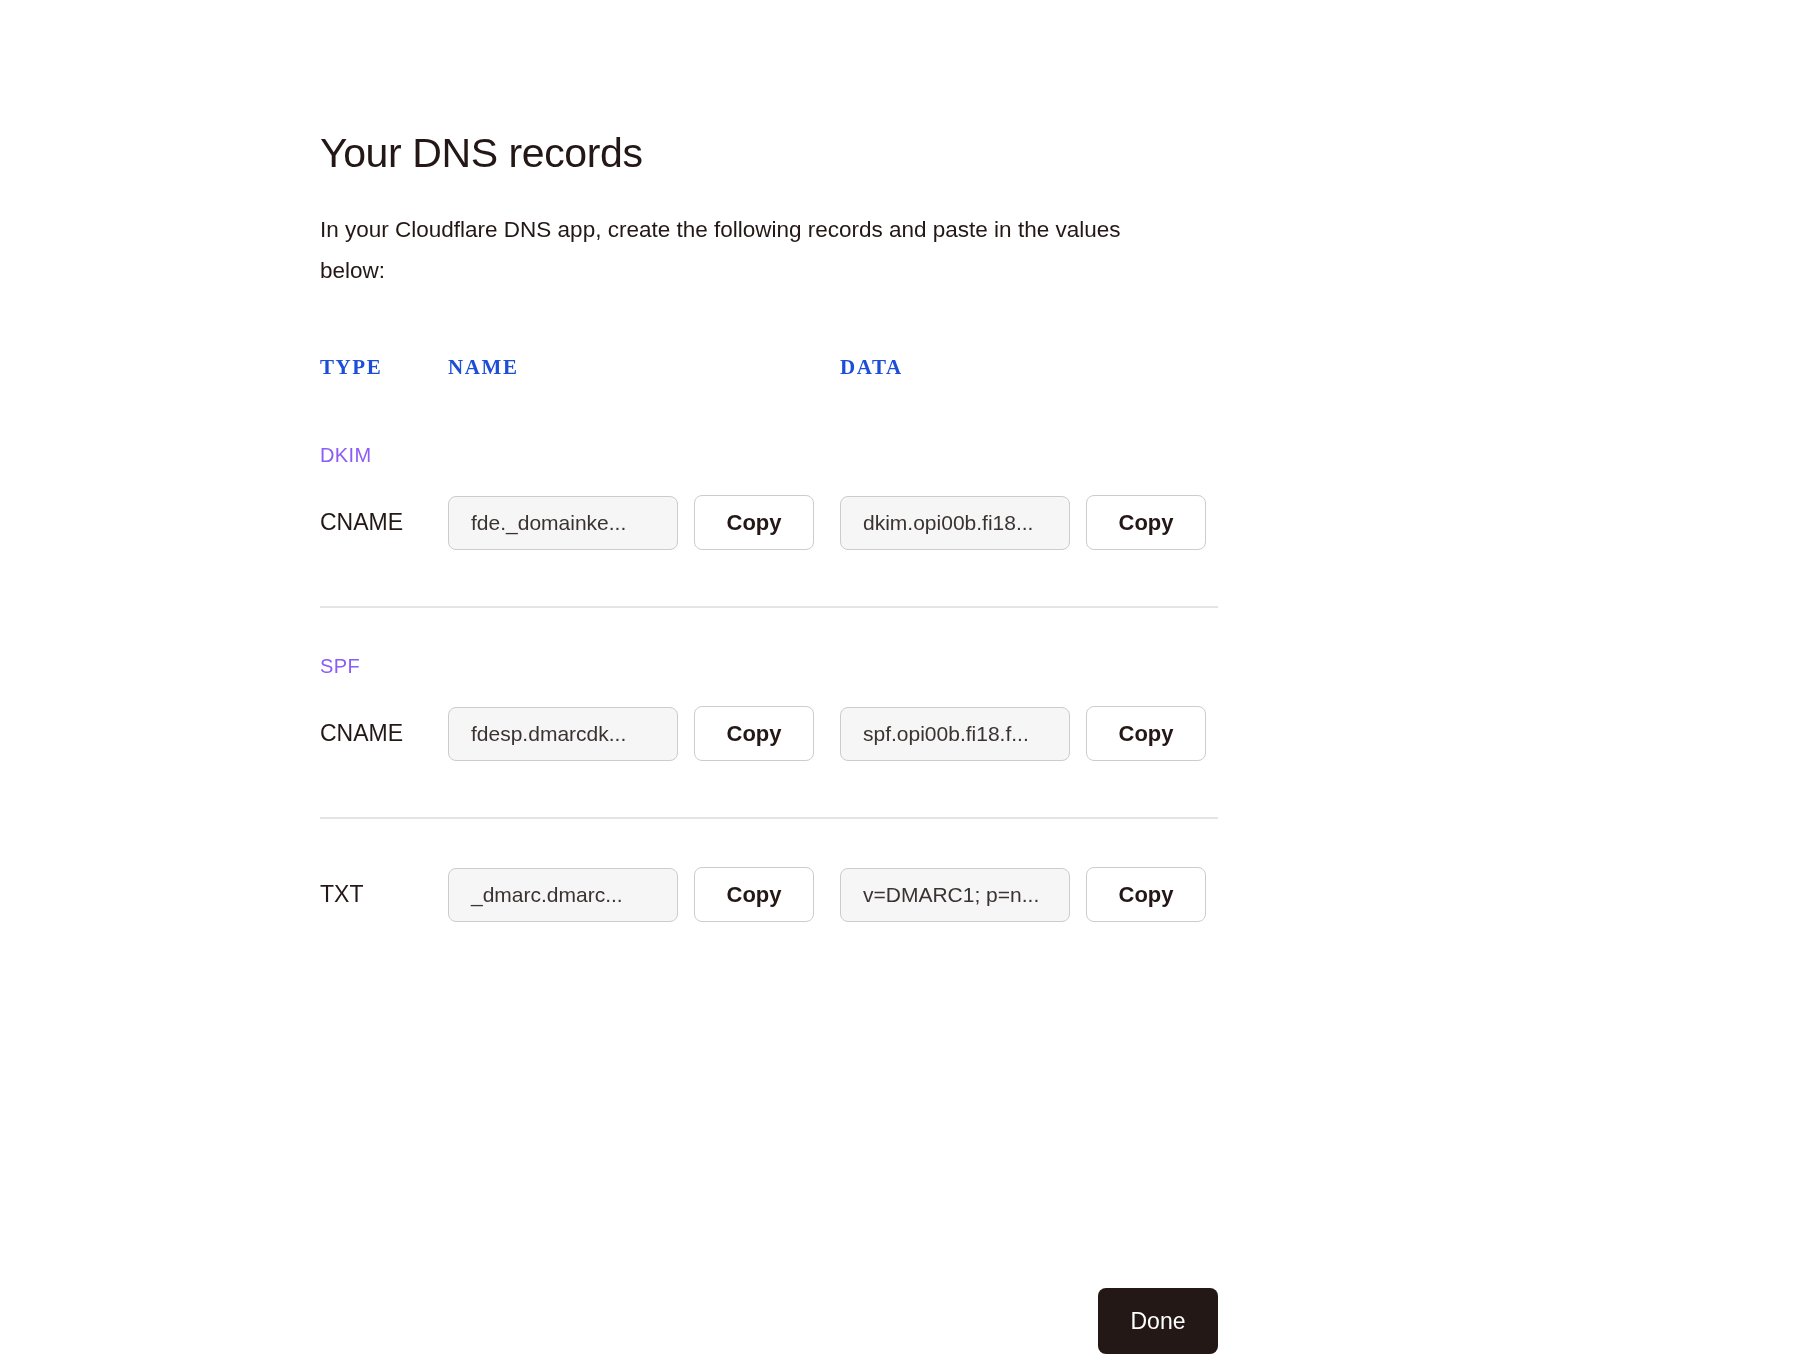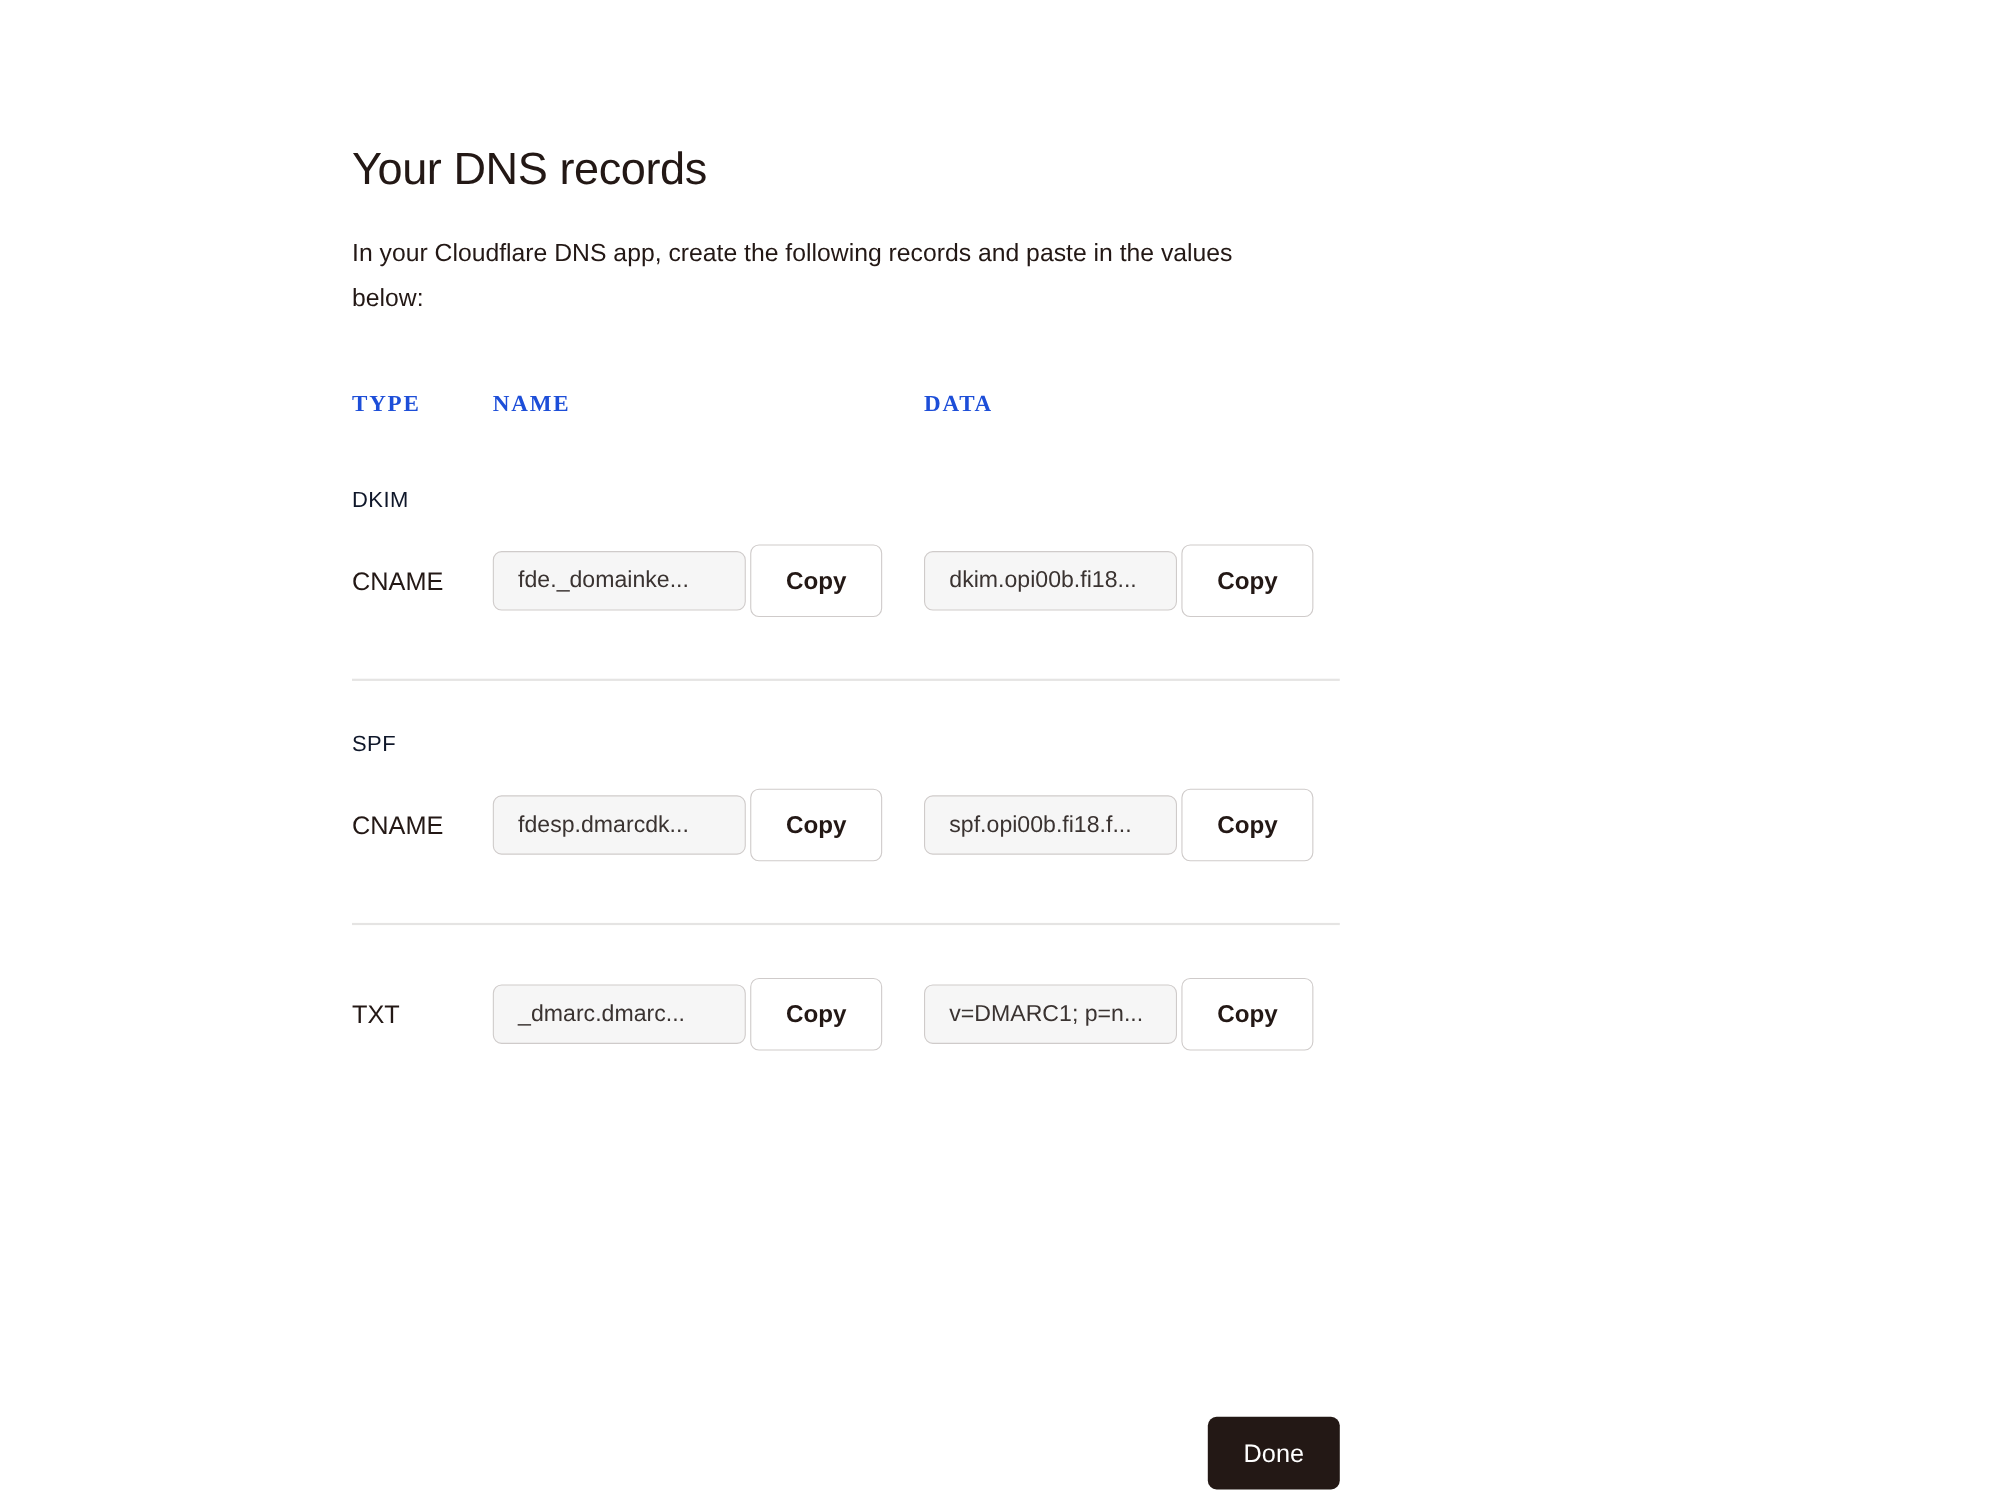--- a/index.html
+++ b/index.html
@@ -79,21 +79,21 @@
 
   .section {
     padding-top: 48px;
   }
   .section.first { padding-top: 50px; }
 
   .section-label {
     font-size: 20px;
     font-weight: 400;
     letter-spacing: 0.4px;
-    color: #0f172a;
+    color: #8b5cf6;
     line-height: 1;
     margin-bottom: 30px;
   }
 
   .record-row {
     display: flex;
     align-items: center;
   }
 
   .record-type {
@@ -123,23 +123,23 @@
     padding: 0 22px;
     font-size: 21px;
     color: #3a3331;
     white-space: nowrap;
     overflow: hidden;
     font-family: "Liberation Sans", sans-serif;
   }
 
   .copy-btn {
     box-sizing: border-box;
-    margin-left: 4px;
+    margin-left: 16px;
     width: 120px;
-    height: 66px;
+    height: 55px;
     background: #ffffff;
     border: 1px solid #cfcbca;
     border-radius: 8px;
     font-size: 22px;
     font-weight: 700;
     color: #231815;
     font-family: "Liberation Sans", sans-serif;
     cursor: pointer;
     display: flex;
     align-items: center;

